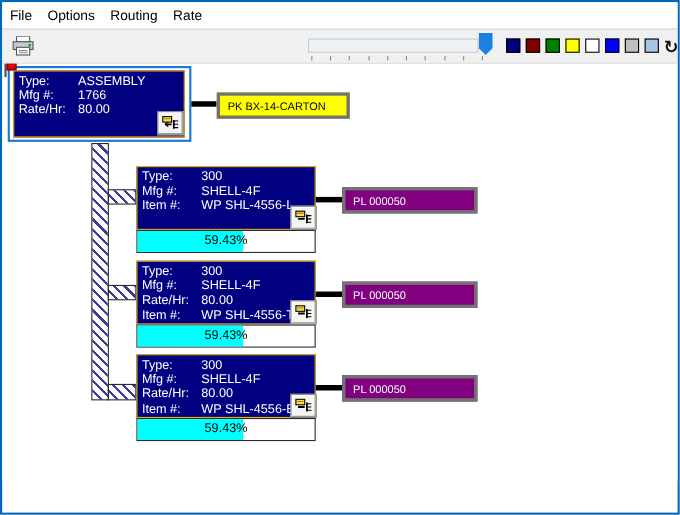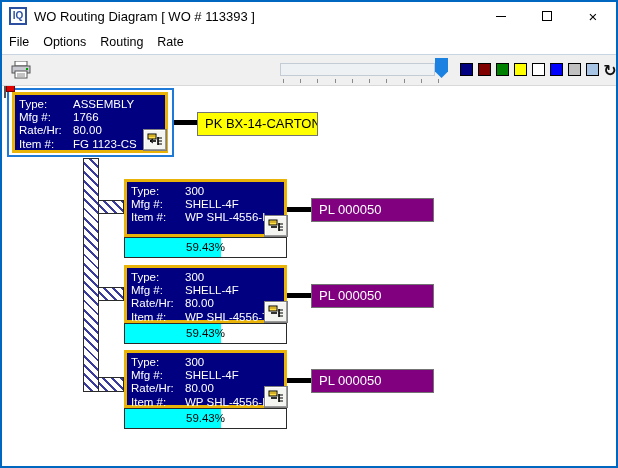--- a/index.html
+++ b/index.html
@@ -46,64 +46,50 @@
     color:#111; display:flex; align-items:center; justify-content:center; }
   
   .canvas{ position:relative; height:380px; background:#fff; overflow:hidden; }
   .hatch{
     position:absolute;
     background:repeating-linear-gradient(45deg,#ffffff 0 4.5px,#3b3b9b 4.5px 6.5px);
     border:1px solid #2a2a2a;
   }
   .node{
     position:absolute; color:#fff; font-size:11.5px;
-    border:3px solid #eab308; padding:3px 0 0 4px; line-height:13.2px;
+    border:1px solid #eab308; padding:3px 0 0 4px; line-height:13.2px;
   }
   .node-row .lbl{ display:inline-block; width:54px; }
   .selection-rect{ position:absolute; border:2px solid #1e7ad6; background:transparent; }
   .flag{ position:absolute; width:12px; height:13px; }
   .flag .pole{ position:absolute; left:1px; top:0; width:2px; height:13px; background:#555; }
   .flag .cloth{ position:absolute; left:3px; top:0; width:9px; height:7px;
     background:#e00000; border:1px solid #700; }
   .corner-btn{
     position:absolute; width:24px; height:22px; background:#f4f4f0;
     border:1px solid #808080; box-shadow:inset -1px -1px 0 #9a9a9a, inset 1px 1px 0 #ffffff;
     display:flex; align-items:center; justify-content:center;
   }
   .connector{ position:absolute; height:5px; background:#000; }
   .material-box{
-    position:absolute; width:123px; height:24px; border:1px solid #737373;
-    font-size:13px; line-height:22px; padding-left:7px; white-space:nowrap; overflow:hidden;
+    position:absolute; width:123px; height:24px; border:3px solid #737373;
+    font-size:10px; line-height:22px; padding-left:7px; white-space:nowrap; overflow:hidden;
   }
   .progress{
     position:absolute; height:21px; background:#fff; border:1px solid #2a2a2a;
     font-size:11.5px; color:#000;
   }
   .progress .fill{ position:absolute; left:0; top:0; bottom:0; background:#00ffff; }
   .progress .ptext{ position:relative; text-align:center; line-height:19px; }
 </style>
 </head>
 <body>
 
 <div class="window">
 
-  <div class="titlebar">
-    <div class="app-icon">IQ</div>
-    <div class="title-text">WO Routing Diagram  [ WO # 113393 ]</div>
-    <div class="titlebar-spacer"></div>
-    <div class="caption-btn">
-        <span class="min-glyph"></span>
-      </div>
-    <div class="caption-btn">
-        <span class="max-glyph"></span>
-      </div>
-    <div class="caption-btn">
-        <span class="close-glyph">×</span>
-      </div>
-  </div>
 
   <div class="menubar">
     <span class="menu-item">File</span>
     <span class="menu-item">Options</span>
     <span class="menu-item">Routing</span>
     <span class="menu-item">Rate</span>
   </div>
 
   <div class="toolbar">
     <div class="print-btn">
@@ -155,21 +141,20 @@
     <div class="selection-rect" style="left:5px; top:2px; width:167px; height:69px;"></div>
     <div class="flag" style="left:1px; top:-1px;">
       <span class="pole"></span>
         <span class="cloth"></span>
     </div>
 
     <div class="node" style="left: 10px; top: 6px; width: 156px; height: 61px; background: rgb(0, 0, 128);">
       <div class="node-row"><span class="lbl">Type:</span><span>ASSEMBLY</span></div>
       <div class="node-row"><span class="lbl">Mfg #:</span><span>1766</span></div>
       <div class="node-row"><span class="lbl">Rate/Hr:</span><span>80.00</span></div>
-      <div class="node-row"><span class="lbl">Item #:</span><span>FG 1123-CS</span></div>
     </div>
     <div class="corner-btn" style="left:141px; top:43px;">
       <svg width="17" height="14" viewBox="0 0 17 14">
         <rect x="1" y="1" width="8" height="5" fill="#ffe24a" stroke="#000"></rect>
         <line x1="2" y1="3" x2="8" y2="3" stroke="#b08000"></line>
         <path d="M3 8 L9 8" stroke="#000" stroke-width="1.6"></path>
         <path d="M3 8 L6 6 M3 8 L6 10" stroke="#000"></path>
         <line x1="11" y1="4" x2="11" y2="12" stroke="#000" stroke-width="1.6"></line>
         <line x1="11" y1="5" x2="15" y2="5" stroke="#000"></line>
         <line x1="11" y1="8" x2="15" y2="8" stroke="#000"></line>

